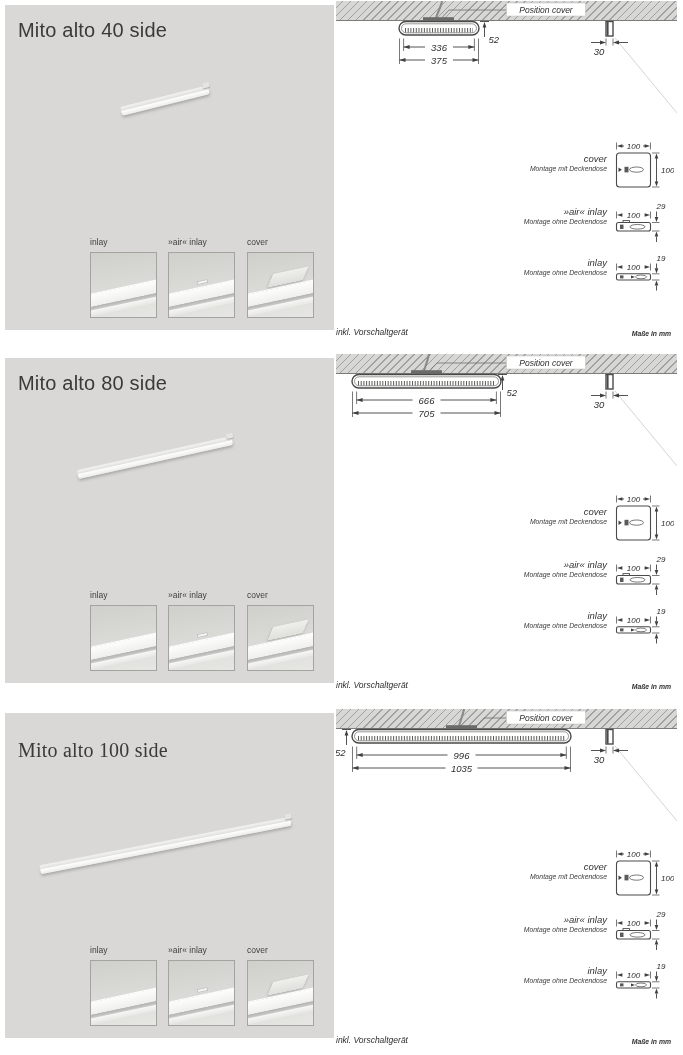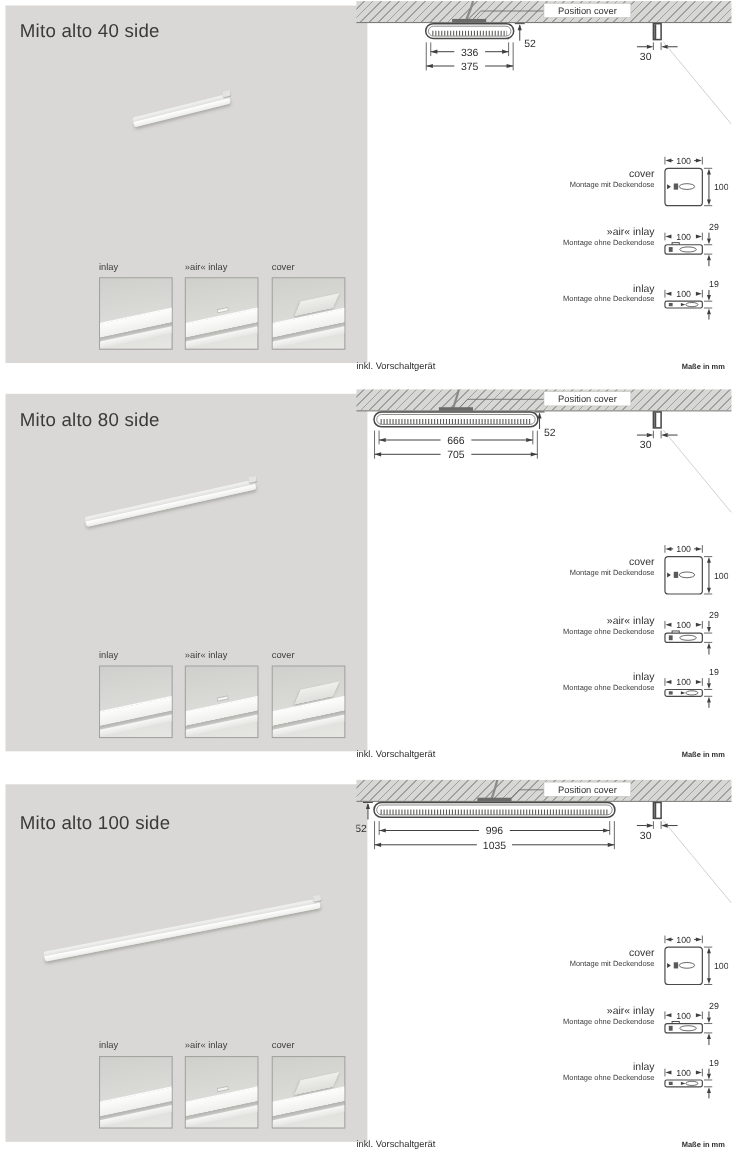--- a/index.html
+++ b/index.html
@@ -2,22 +2,22 @@
 <html><head>
 <meta charset="utf-8">
 <style>
   html,body{margin:0;padding:0;background:#fff;}
   body{width:683px;height:1055px;position:relative;font-family:"Liberation Sans",sans-serif;overflow:hidden;}
   .sec{position:absolute;left:0;width:683px;height:345px;}
   .s1{top:5px;} .s2{top:358px;} .s3{top:713px;}
 
   
   .panel{position:absolute;left:5px;top:0;width:329px;height:325px;background:#d9d8d6;}
-  .ptitle{position:absolute;left:13px;top:14px;font-size:17px;color:#3a3a3a;letter-spacing:.2px;}
-  .s3 .ptitle{top:26px;}
+  .ptitle{position:absolute;left:13px;top:14px;font-size:20px;color:#3a3a3a;letter-spacing:.2px;}
+  .s3 .ptitle{top:26px;font-family:Liberation Serif, serif;}
 
   
   .pbar{position:absolute;height:9px;}
   .pb-top{height:3.5px;background:linear-gradient(#f2f2f0,#e2e2df);border-radius:2px 2px 0 0;}
   .pb-face{height:5px;background:linear-gradient(#ffffff,#ececea);border-radius:0 0 2px 2px;
            box-shadow:0 2px 3px rgba(110,110,105,.45);}
   .pb-cap{position:absolute;right:-2px;top:-3px;width:7px;height:5px;background:#e4e4e1;border-radius:1px;
           box-shadow:0 1px 1px rgba(120,120,115,.5);}
   .bar40{left:115px;top:91px;width:90px;transform:rotate(-14deg);}
   .bar70{left:71px;top:95px;width:158px;transform:rotate(-12.5deg);}
@@ -32,21 +32,21 @@
          background:linear-gradient(#fdfdfc,#efefec);
          box-shadow:0 -1px 0 rgba(255,255,255,.9),0 3px 4px rgba(105,105,100,.4);}
   .t-bar2{position:absolute;left:-10px;width:110px;height:6px;top:48px;transform:rotate(-12deg);
          background:linear-gradient(#f7f7f5,#e6e6e3);}
   .t-notch{position:absolute;width:11px;height:4px;top:27px;left:28px;transform:rotate(-12deg);
            background:#f5f5f3;border:1px solid #c0c0bd;box-sizing:border-box;}
   .t-plate{position:absolute;width:36px;height:12px;top:18px;left:22px;transform:rotate(-12deg) skewX(-35deg);
            background:linear-gradient(#efefec,#dfe0dc);box-shadow:0 1px 2px rgba(115,115,110,.5);}
 
   
-  .drawing{position:absolute;left:324px;top:-4px;width:341px;height:345px;}
+  .drawing{position:absolute;left:336px;top:-4px;width:341px;height:345px;font-style:italic;}
   .ceiling{position:absolute;left:0;top:0;width:341px;height:19px;
            background:repeating-linear-gradient(135deg,#d7d7d5 0 4.5px,#a0a09e 4.5px 5.6px);
            border-bottom:1.3px solid #7c7c7a;}
   .dsvg{position:absolute;left:0;top:0;}
 
   svg .cable{fill:none;stroke:#8b8b89;stroke-width:2.1;}
   svg .plate{fill:#6b6b69;}
   svg .pill{fill:#fff;stroke:#4a4a4a;stroke-width:1.4;}
   svg .pill-in{fill:none;stroke:#7d7d7b;stroke-width:.8;}
   svg .ribs{stroke:#5c5c5a;stroke-width:4.6;stroke-dasharray:1 1.7;}

